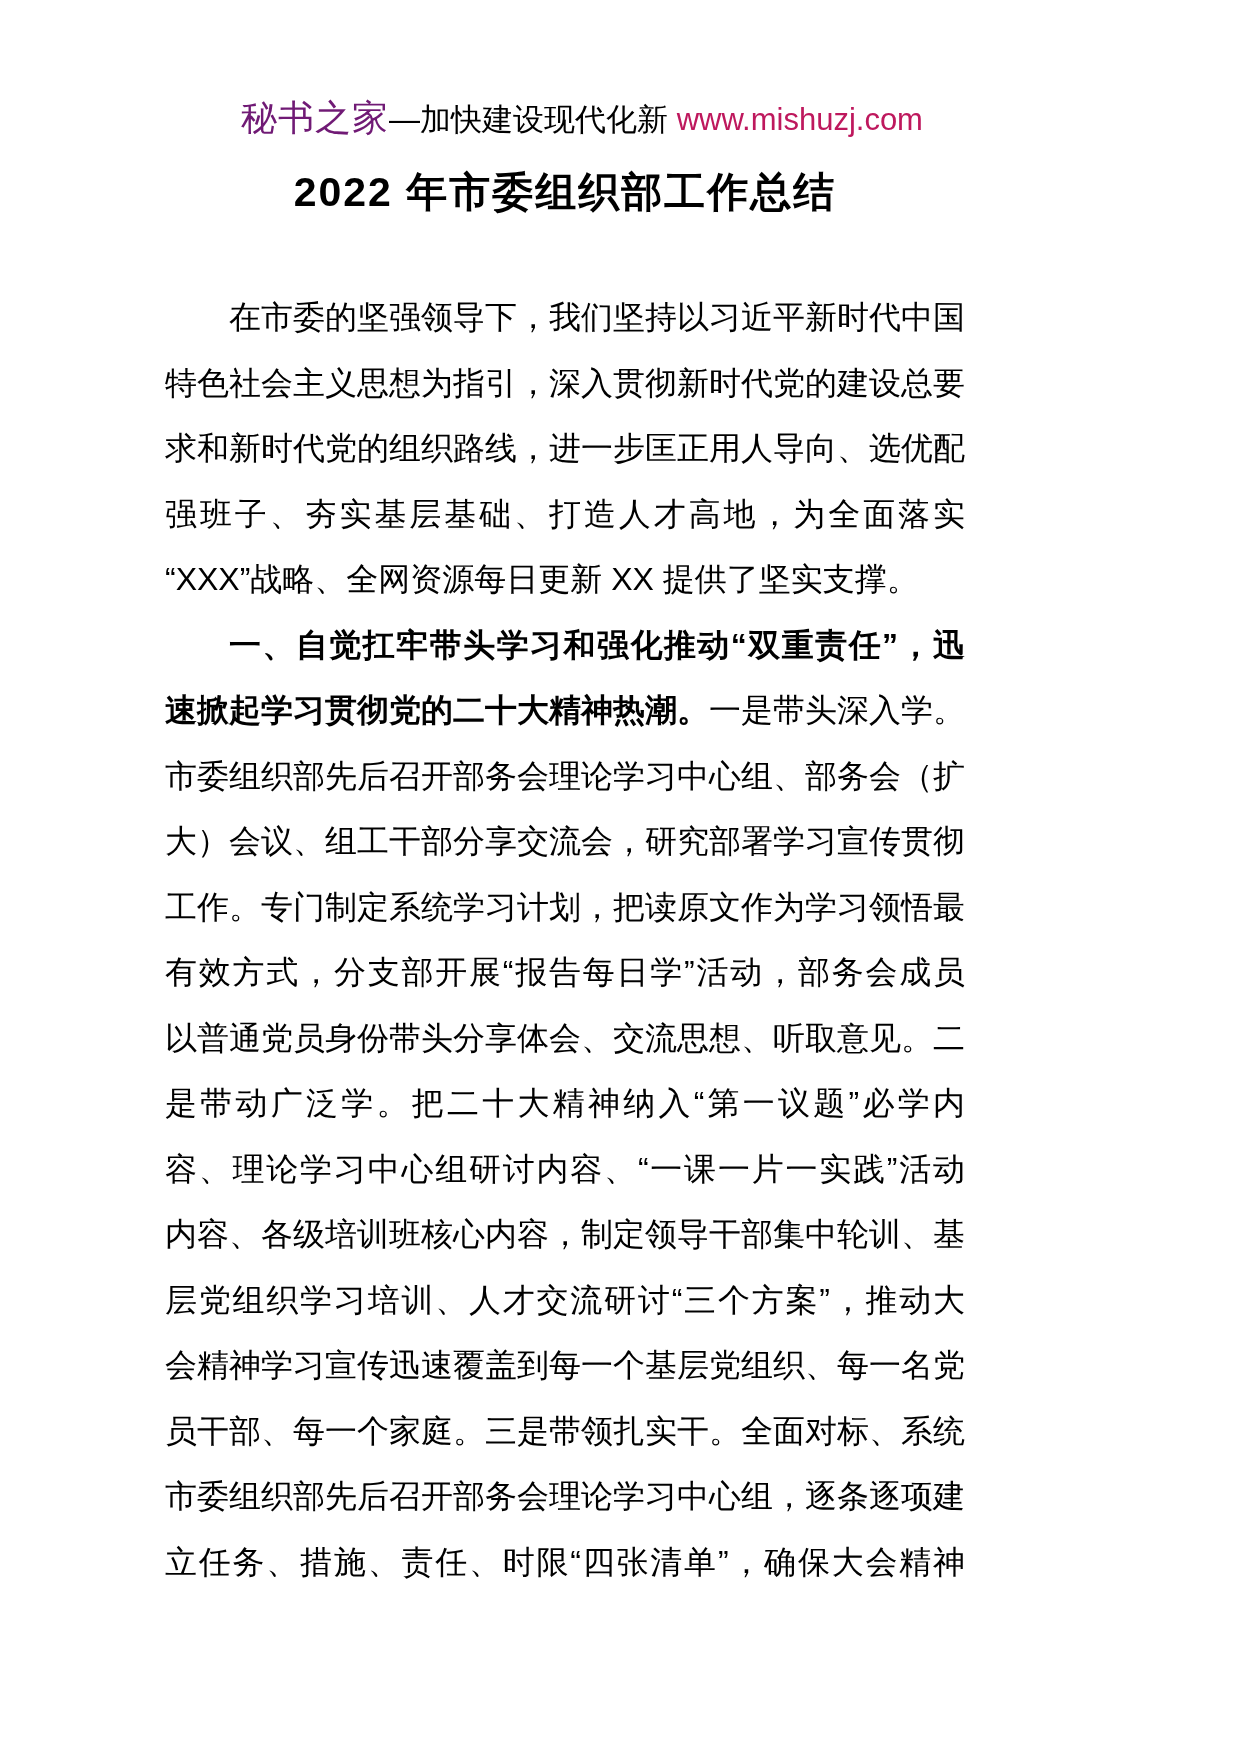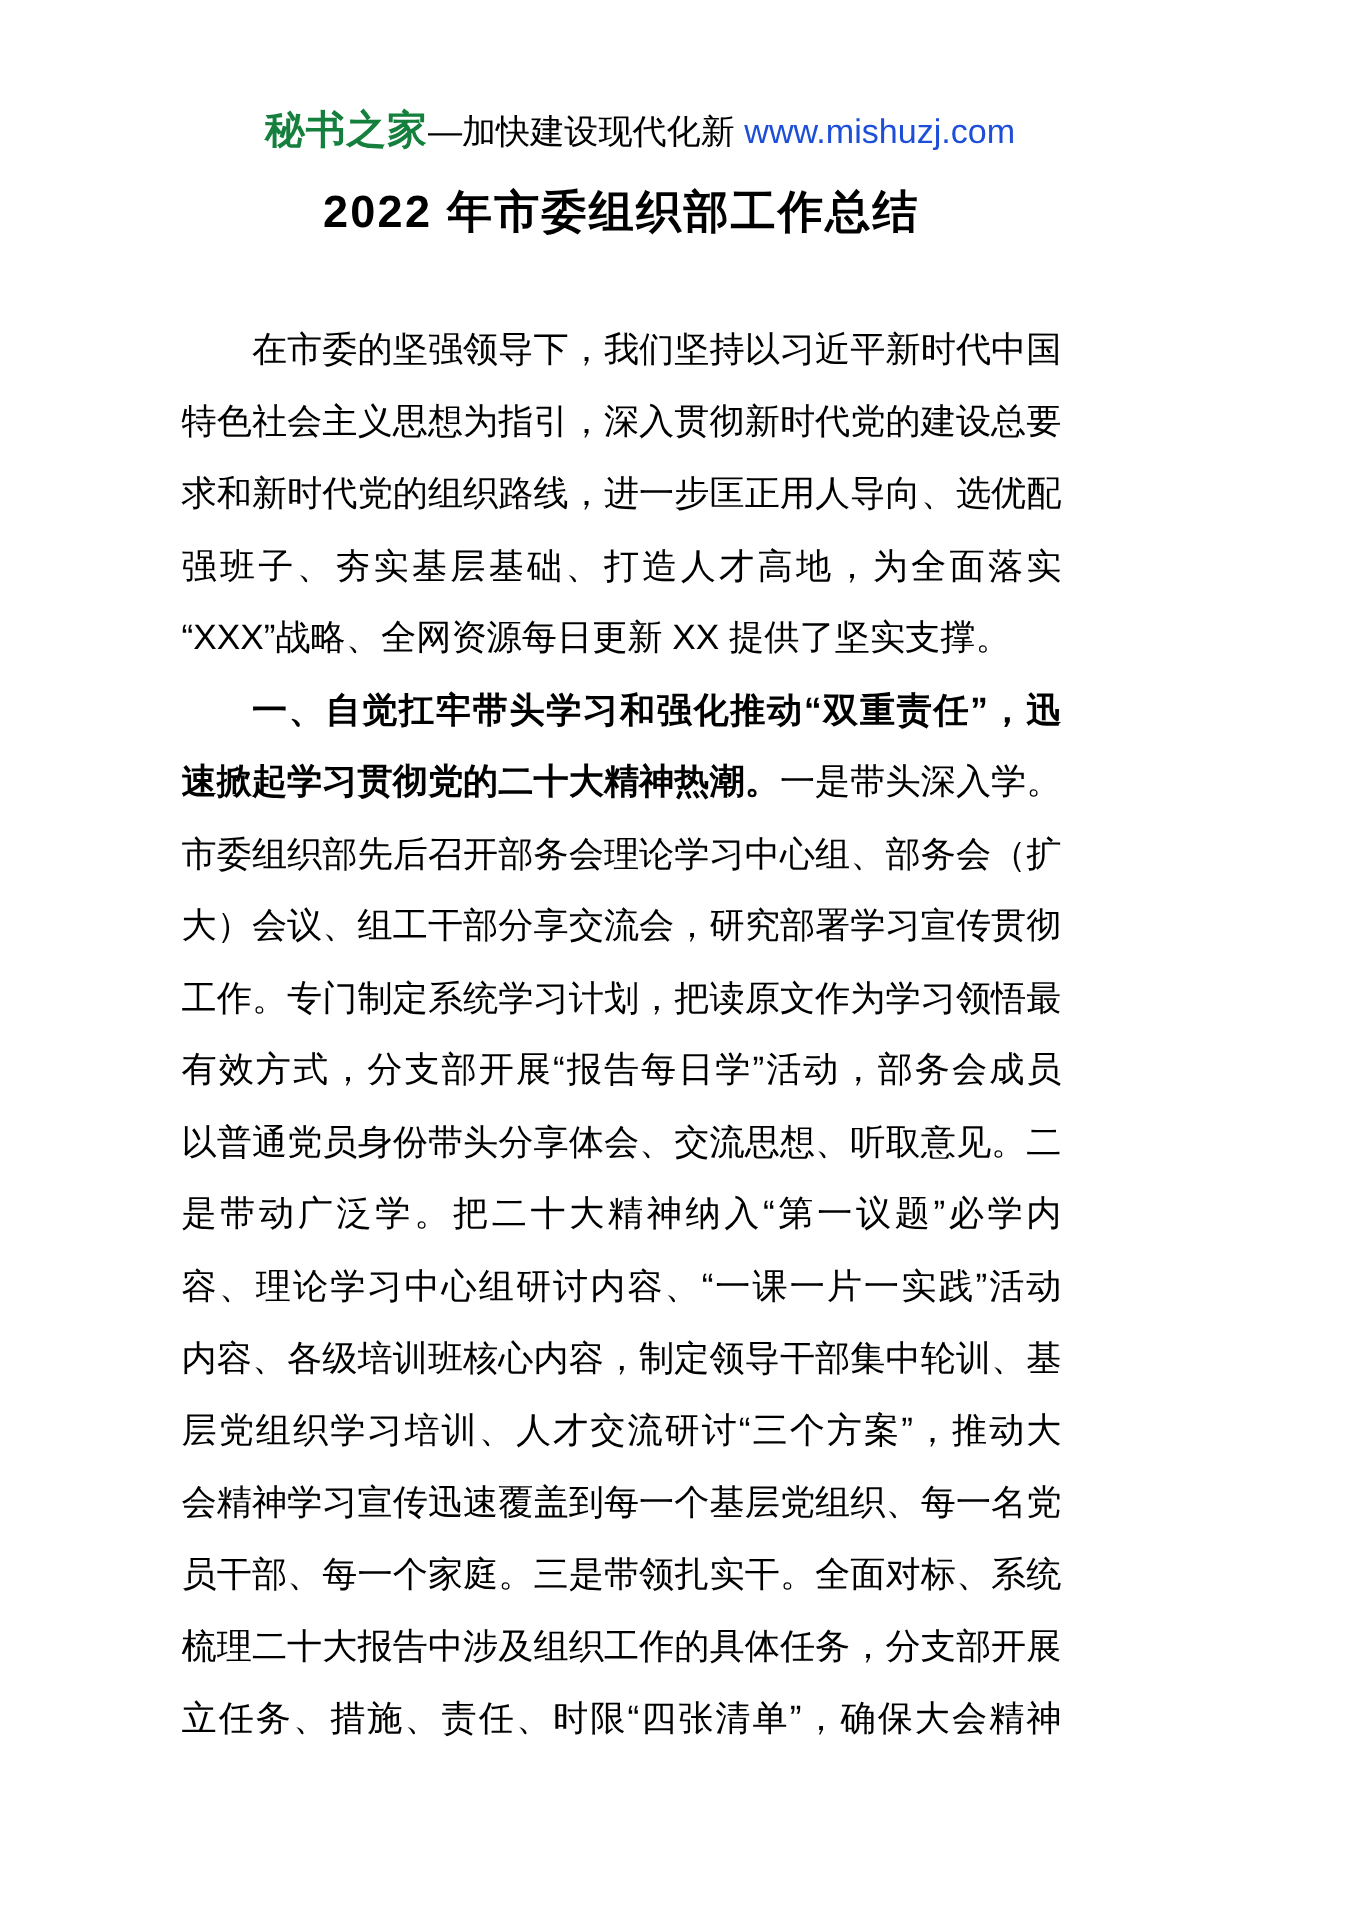--- a/index.html
+++ b/index.html
@@ -20,32 +20,32 @@
     width: 800px;
   }
   .doc-header {
     margin-top: 98px;
     padding-left: 76px;
     font-size: 31px;
     line-height: 40px;
     white-space: nowrap;
   }
   .brand {
-    color: #15803d;
-    font-weight: bold;
+    color: #701a75;
+    font-weight: normal;
     font-size: 36px;
     letter-spacing: 1px;
     text-align: center;
   }
   .tagline {
     color: #000000;
     font-size: 31px;
   }
   .site-url {
-    color: #1d4ed8;
+    color: #be185d;
     font-size: 31px;
     text-decoration: none;
   }
   .doc-title {
     margin-top: 24px;
     font-size: 41px;
     font-weight: bold;
     line-height: 56px;
     text-align: center;
     letter-spacing: 2px;
@@ -89,18 +89,18 @@
         <div class="text-line"><span>大）会议、组工干部分享交流会，研究部署学习宣传贯彻</span></div>
         <div class="text-line"><span>工作。专门制定系统学习计划，把读原文作为学习领悟最</span></div>
         <div class="text-line"><span>有效方式，分支部开展“报告每日学”活动，部务会成员</span></div>
         <div class="text-line"><span>以普通党员身份带头分享体会、交流思想、听取意见。二</span></div>
         <div class="text-line"><span>是带动广泛学。把二十大精神纳入“第一议题”必学内</span></div>
         <div class="text-line"><span>容、理论学习中心组研讨内容、“一课一片一实践”活动</span></div>
         <div class="text-line"><span>内容、各级培训班核心内容，制定领导干部集中轮训、基</span></div>
         <div class="text-line"><span>层党组织学习培训、人才交流研讨“三个方案”，推动大</span></div>
         <div class="text-line"><span>会精神学习宣传迅速覆盖到每一个基层党组织、每一名党</span></div>
         <div class="text-line"><span>员干部、每一个家庭。三是带领扎实干。全面对标、系统</span></div>
-        <div class="text-line"><span>梳理二十大报告中涉及组织工作的具体任务，分支部开展</span></div>
+        <div class="text-line"><span>市委组织部先后召开部务会理论学习中心组，逐条逐项建</span></div>
         <div class="text-line"><span>立任务、措施、责任、时限“四张清单”，确保大会精神</span></div>
       </div>
 
   </div>
 </div>
 
 </body></html>

